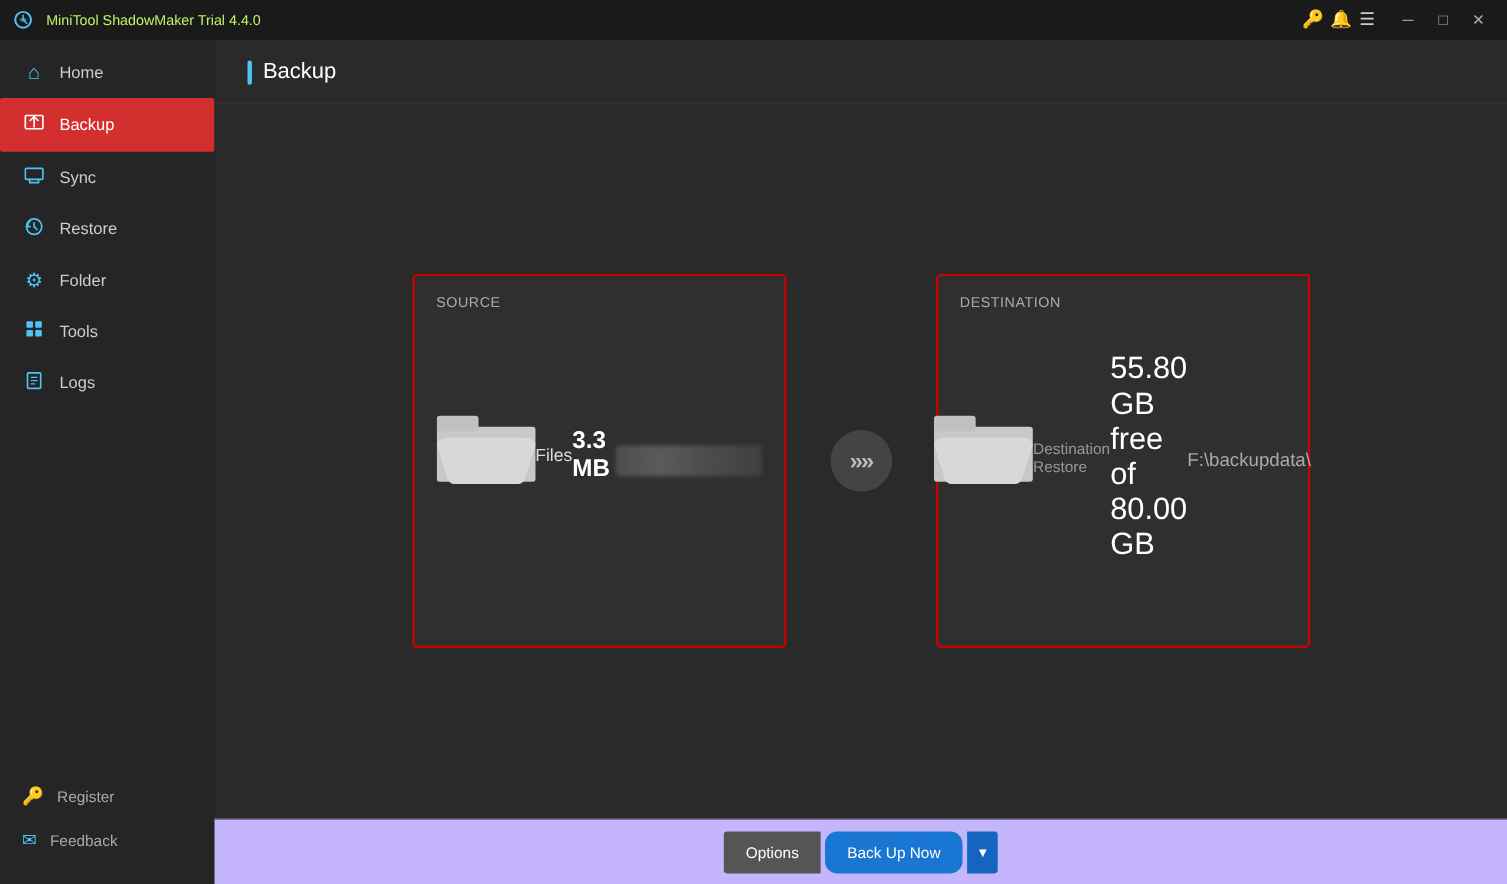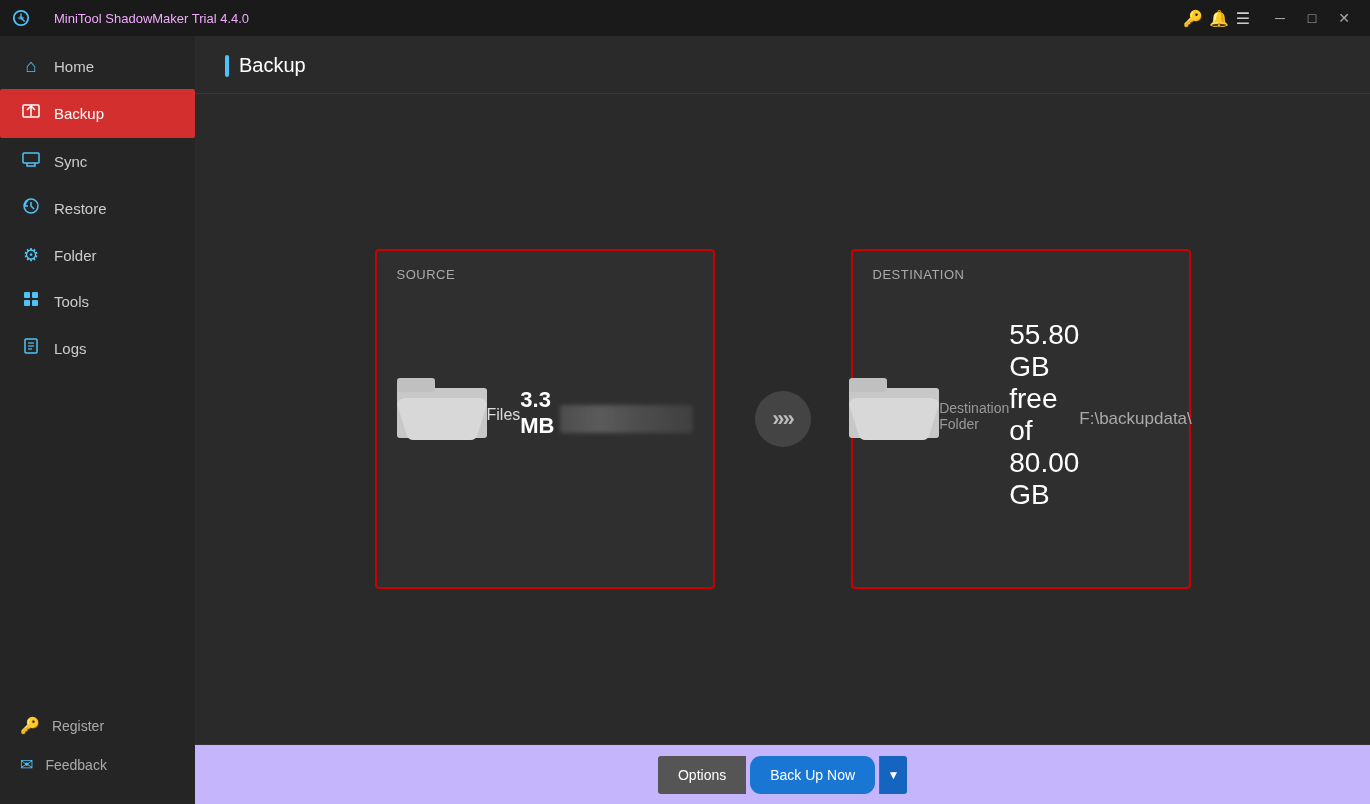--- a/index.html
+++ b/index.html
@@ -17,23 +17,23 @@
       height: 36px;
       background: #1a1a1a;
       display: flex;
       align-items: center;
       padding: 0 12px;
       justify-content: space-between;
     }
     .titlebar-left {
       display: flex;
       align-items: center;
-      gap: 24px;
+      gap: 12px;
       font-size: 13px;
-      color: #f0abfc;
+      color: #bef264;
     }
     .titlebar-logo {
       width: 18px;
       height: 18px;
       color: #4fc3f7;
     }
     .titlebar-right {
       display: flex;
       align-items: center;
       gap: 4px;
@@ -413,21 +413,21 @@
 
       <div class="backup-card">
         <span class="card-label">DESTINATION</span>
         <div class="folder-icon-wrap">
           <svg width="90" height="70" viewBox="0 0 90 70">
             <rect x="0" y="14" width="90" height="50" rx="3" fill="#c8c8c8"></rect>
             <rect x="0" y="4" width="38" height="14" rx="3" fill="#c0c0c0"></rect>
             <path d="M0 30 Q2 24 8 24 L82 24 Q88 24 90 30 L80 62 Q78 66 74 66 L16 66 Q12 66 10 62 Z" fill="#d8d8d8"></path>
           </svg>
         </div>
-        <div class="card-subfolder">Destination Folder</div>
+        <div class="card-subfolder">Destination Restore</div>
         <div class="card-storage">55.80 GB free of 80.00 GB</div>
         <div class="card-path">F:\backupdata\</div>
       </div>
 
     </div>
 
     <div class="bottom-bar">
       <button class="btn-options">Options</button>
       <button class="btn-backup-now">Back Up Now</button>
       <button class="btn-dropdown">

